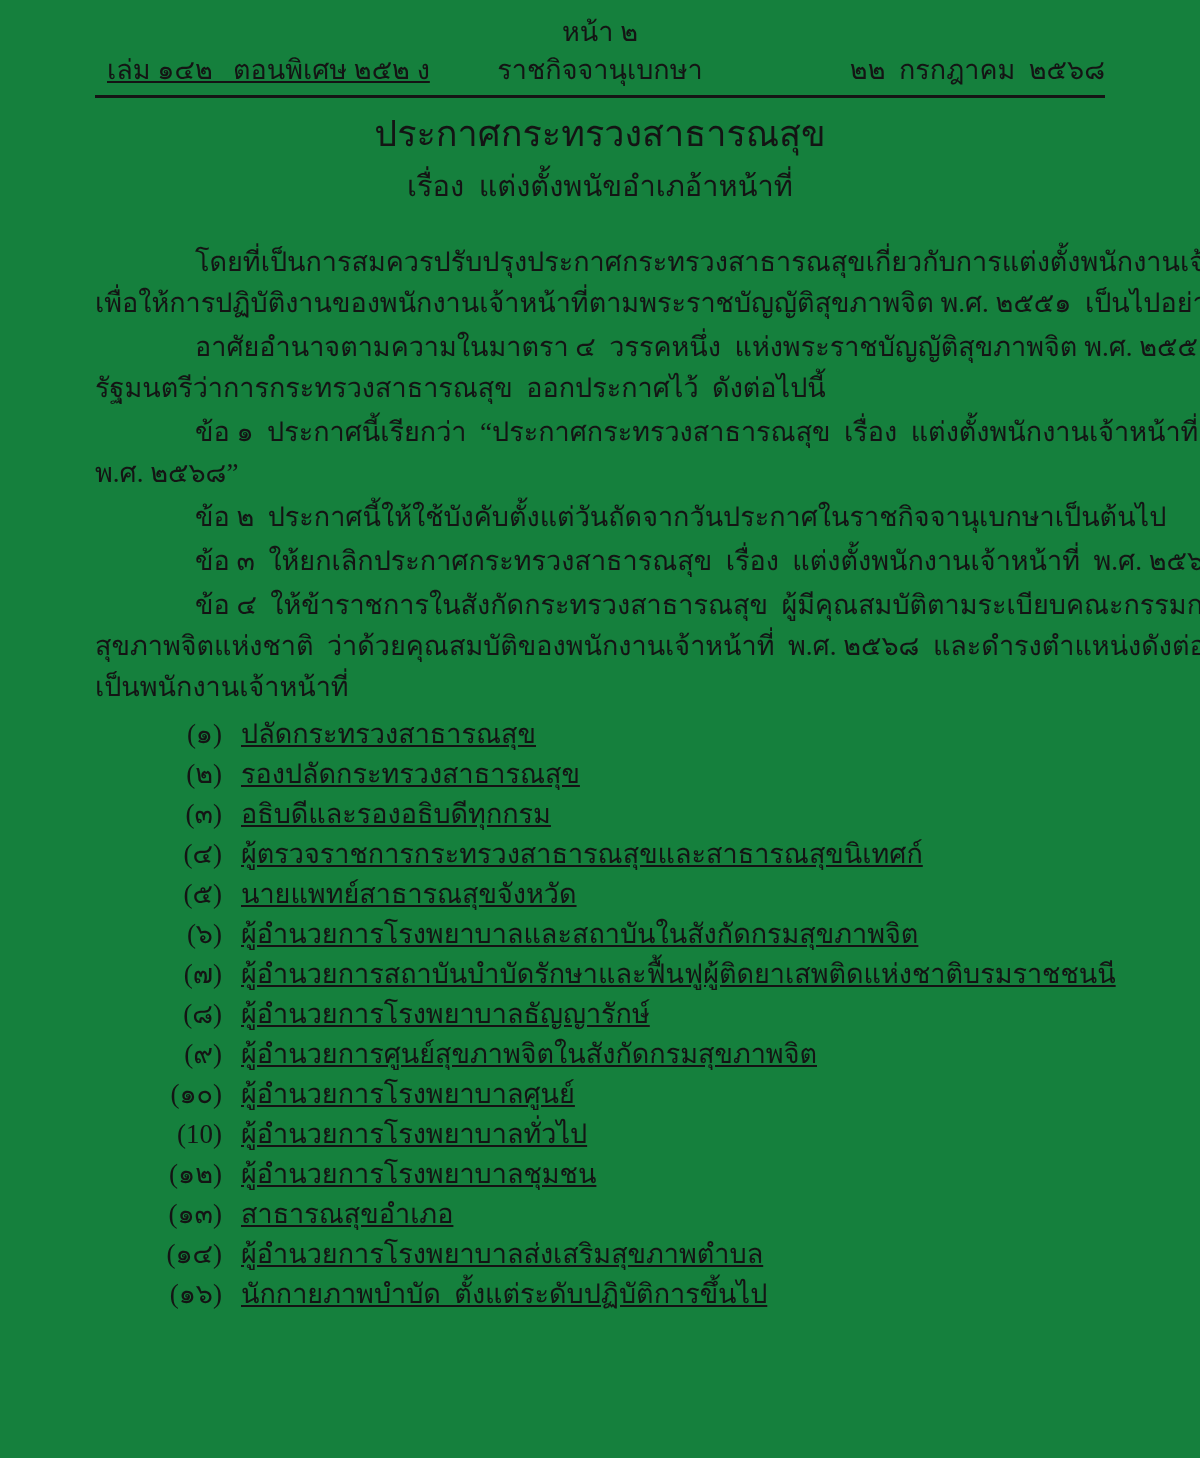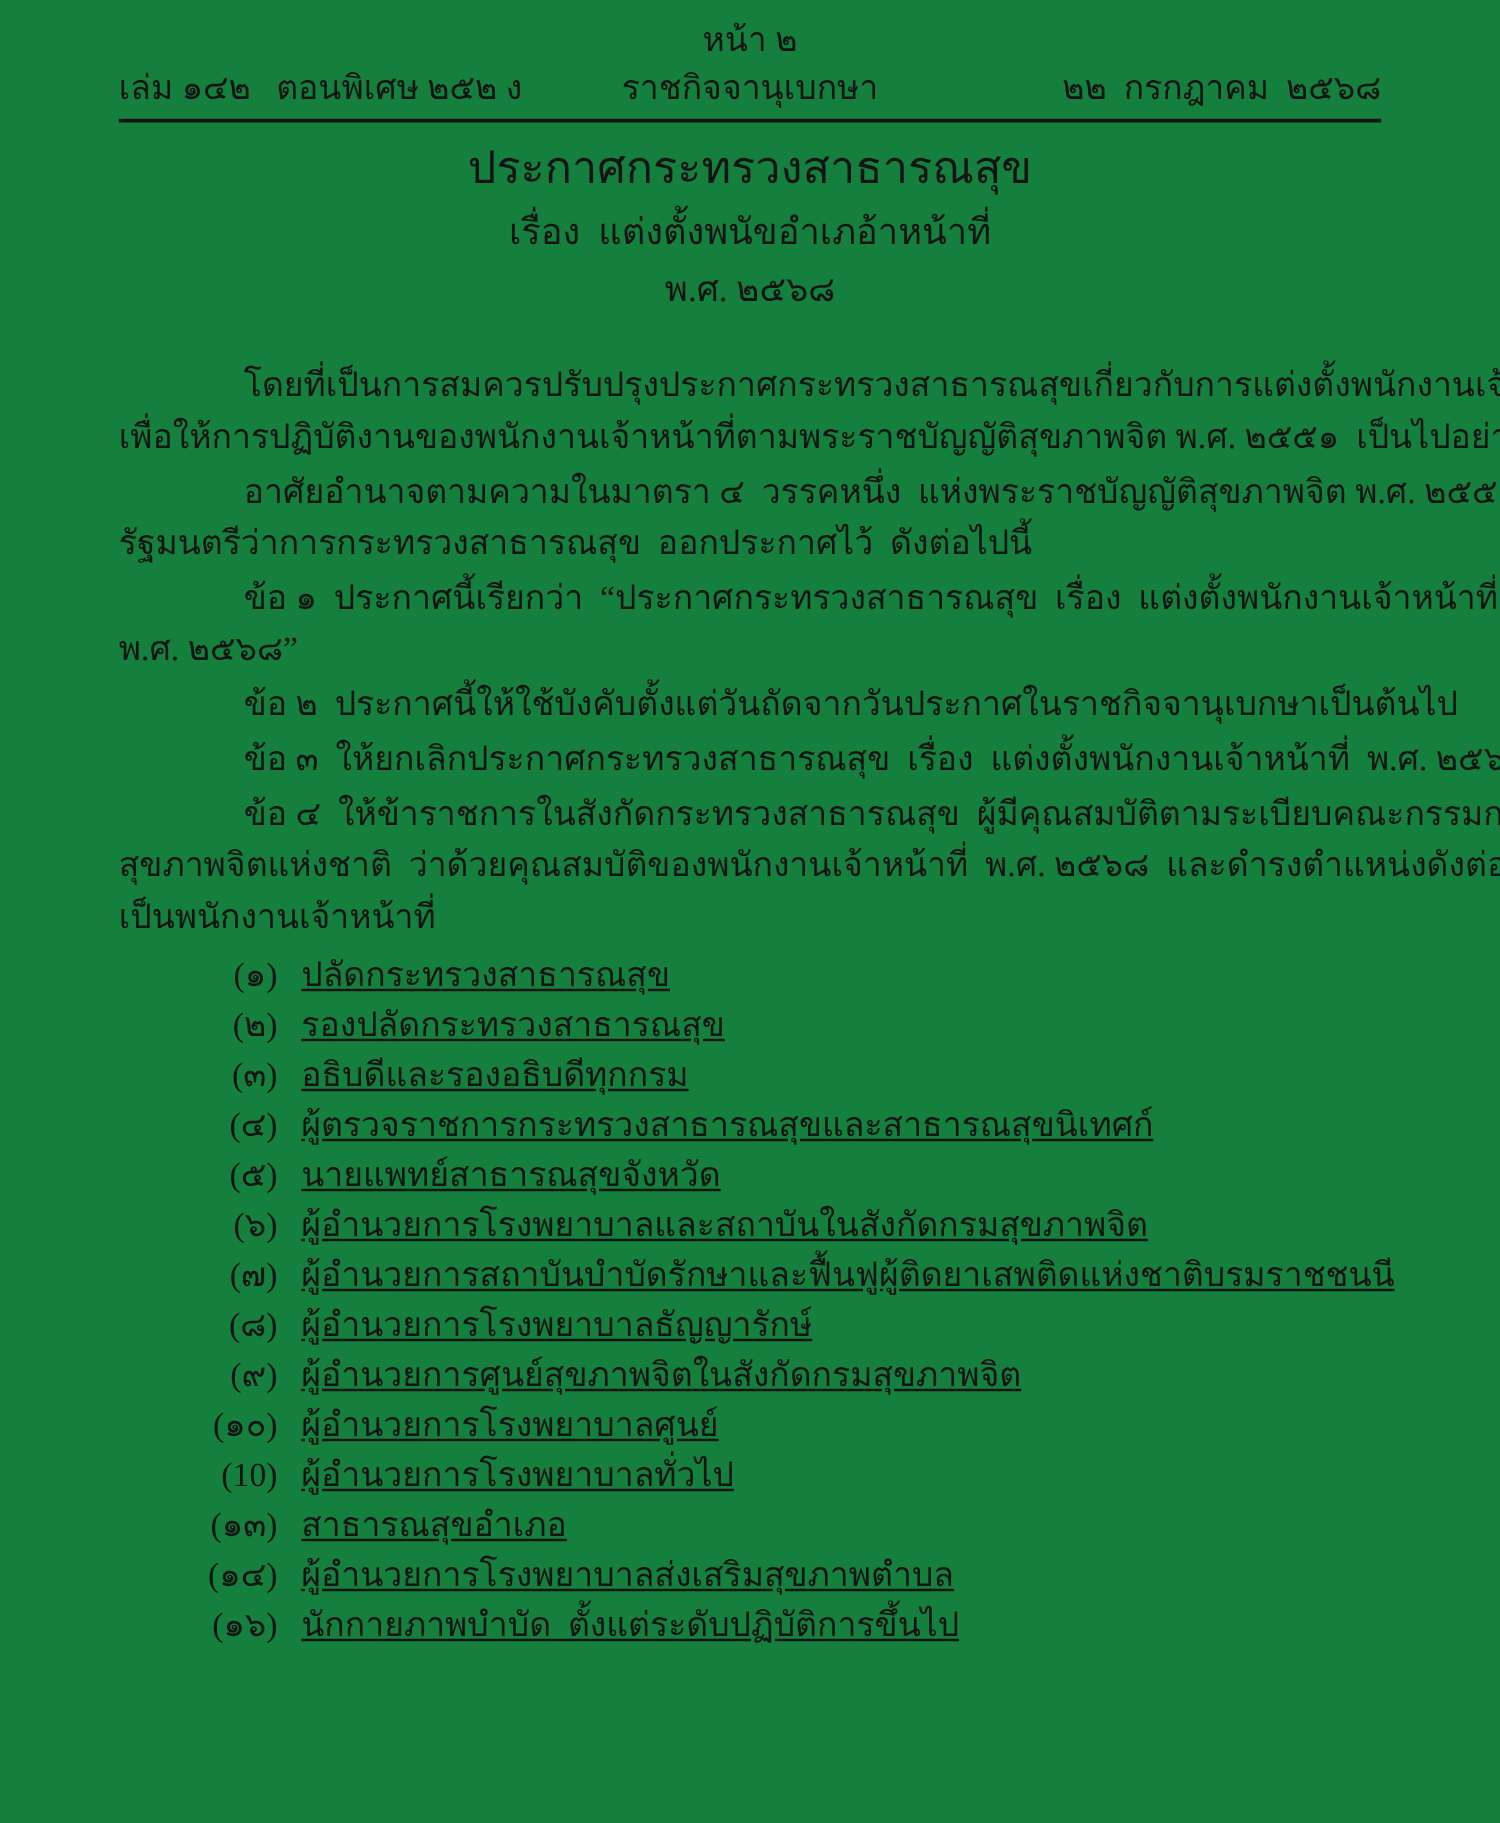--- a/index.html
+++ b/index.html
@@ -20,21 +20,21 @@
     line-height:36px;
     white-space:pre-wrap;
   }
   .masthead{
     position:relative;
     height:40px;
     font-size:27px;
     line-height:40px;
     white-space:pre-wrap;
   }
-  .mast-left{position:absolute;left:0;top:0;}
+  .mast-left{position:absolute;left:12px;top:0;text-decoration:underline;}
   .mast-center{position:absolute;left:50%;top:0;transform:translateX(-50%);}
   .mast-right{position:absolute;right:0;top:0;}
   .rule{
     height:0;
     border-top:3px solid #151515;
     margin-top:5px;
   }
   .doc-title{
     margin-top:14px;
     text-align:center;
@@ -96,21 +96,20 @@
     <span class="mast-center">ราชกิจจานุเบกษา</span>
     <span class="mast-right">๒๒  กรกฎาคม  ๒๕๖๘</span>
   </div>
 
   <div class="rule"></div>
 
   <div class="doc-title">ประกาศกระทรวงสาธารณสุข</div>
 
   <div class="doc-subject">เรื่อง  แต่งตั้งพนัขอำเภอ้าหน้าที่</div>
 
-  <div class="doc-year">พ.ศ. ๒๕๖๘</div>
 
   <div class="doc-body">
     <div id="paragraphs-container">
         <div class="para">
           <div class="line indent">โดยที่เป็นการสมควรปรับปรุงประกาศกระทรวงสาธารณสุขเกี่ยวกับการแต่งตั้งพนักงานเจ้าหน้าที่</div>
           <div class="line">เพื่อให้การปฏิบัติงานของพนักงานเจ้าหน้าที่ตามพระราชบัญญัติสุขภาพจิต พ.ศ. ๒๕๕๑  เป็นไปอย่าง</div>
         </div>
         <div class="para">
           <div class="line indent">อาศัยอำนาจตามความในมาตรา ๔  วรรคหนึ่ง  แห่งพระราชบัญญัติสุขภาพจิต พ.ศ. ๒๕๕๑</div>
           <div class="line">รัฐมนตรีว่าการกระทรวงสาธารณสุข  ออกประกาศไว้  ดังต่อไปนี้</div>
@@ -136,19 +135,20 @@
         <div class="item-row"><span class="item-no">(๒)</span><span class="item-text">รองปลัดกระทรวงสาธารณสุข</span></div>
         <div class="item-row"><span class="item-no">(๓)</span><span class="item-text">อธิบดีและรองอธิบดีทุกกรม</span></div>
         <div class="item-row"><span class="item-no">(๔)</span><span class="item-text">ผู้ตรวจราชการกระทรวงสาธารณสุขและสาธารณสุขนิเทศก์</span></div>
         <div class="item-row"><span class="item-no">(๕)</span><span class="item-text">นายแพทย์สาธารณสุขจังหวัด</span></div>
         <div class="item-row"><span class="item-no">(๖)</span><span class="item-text">ผู้อำนวยการโรงพยาบาลและสถาบันในสังกัดกรมสุขภาพจิต</span></div>
         <div class="item-row"><span class="item-no">(๗)</span><span class="item-text">ผู้อำนวยการสถาบันบำบัดรักษาและฟื้นฟูผู้ติดยาเสพติดแห่งชาติบรมราชชนนี</span></div>
         <div class="item-row"><span class="item-no">(๘)</span><span class="item-text">ผู้อำนวยการโรงพยาบาลธัญญารักษ์</span></div>
         <div class="item-row"><span class="item-no">(๙)</span><span class="item-text">ผู้อำนวยการศูนย์สุขภาพจิตในสังกัดกรมสุขภาพจิต</span></div>
         <div class="item-row"><span class="item-no">(๑๐)</span><span class="item-text">ผู้อำนวยการโรงพยาบาลศูนย์</span></div>
         <div class="item-row"><span class="item-no">(10)</span><span class="item-text">ผู้อำนวยการโรงพยาบาลทั่วไป</span></div>
+        <div class="item-row"><span class="item-no">(๑๒)</span><span class="item-text">ผู้อำนวยการโรงพยาบาลชุมชน</span></div>
         <div class="item-row"><span class="item-no">(๑๓)</span><span class="item-text">สาธารณสุขอำเภอ</span></div>
         <div class="item-row"><span class="item-no">(๑๔)</span><span class="item-text">ผู้อำนวยการโรงพยาบาลส่งเสริมสุขภาพตำบล</span></div>
         <div class="item-row"><span class="item-no">(๑๖)</span><span class="item-text">นักกายภาพบำบัด  ตั้งแต่ระดับปฏิบัติการขึ้นไป</span></div>
       </div>
   </div>
 
 </div>
 
 </body></html>

